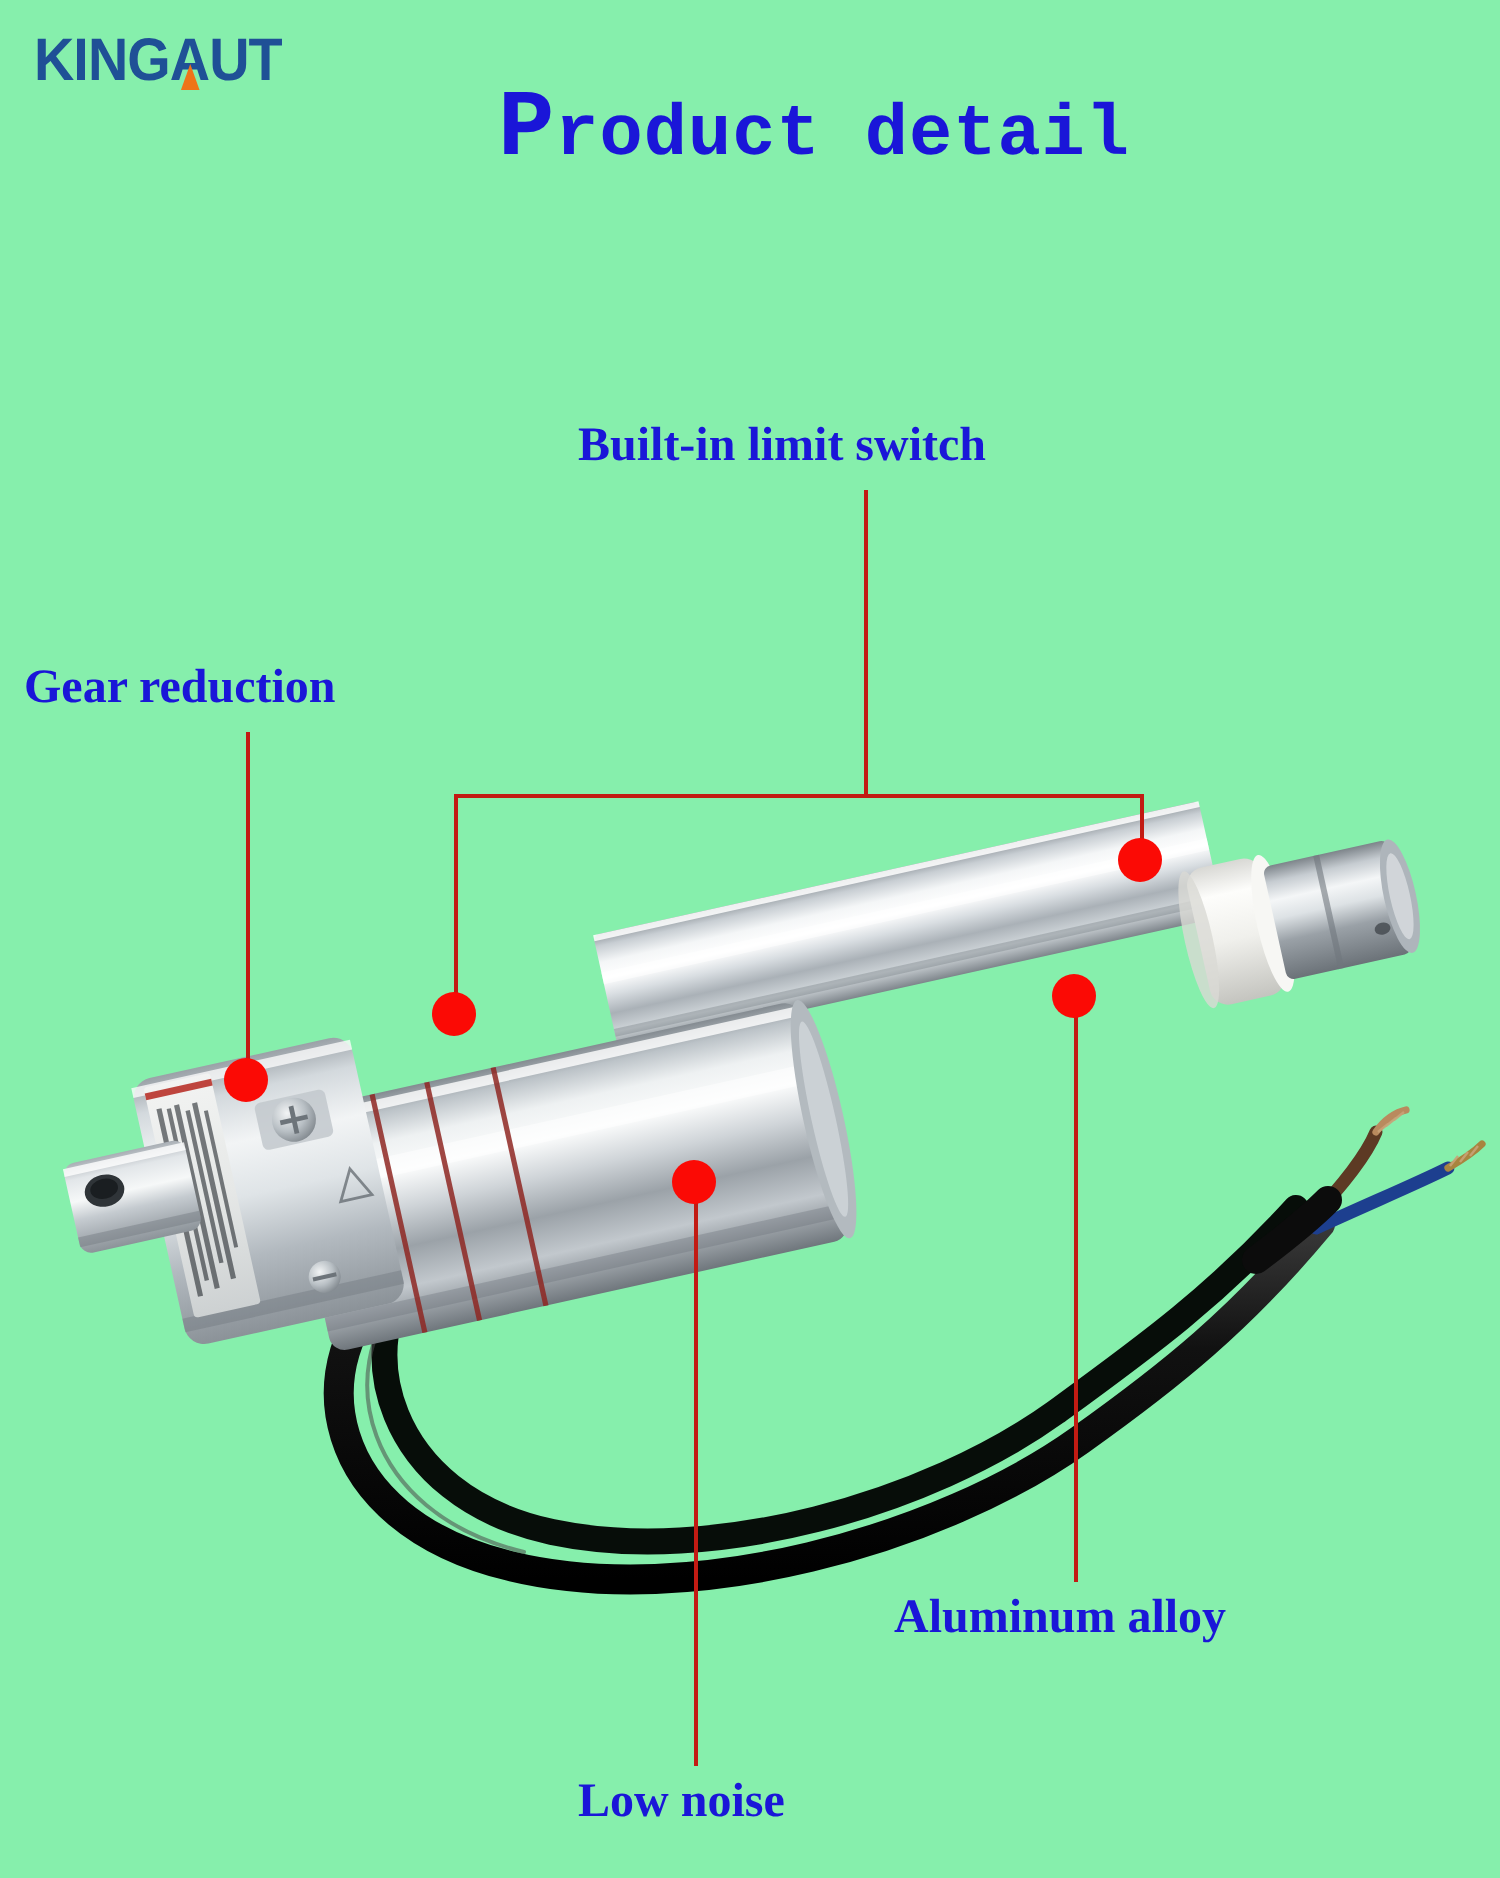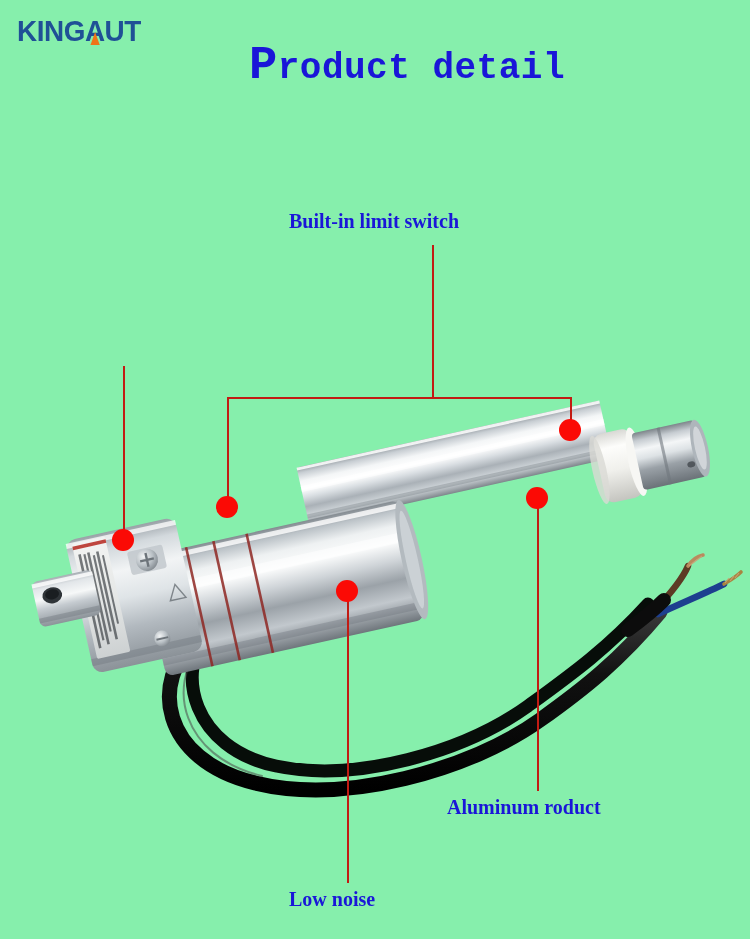--- a/index.html
+++ b/index.html
@@ -69,21 +69,21 @@
     font-size: 47px;
     line-height: 1;
   }
 
   
   .callout-label {
     position: absolute;
     color: #1a16d8;
     font-family: "Liberation Serif", "DejaVu Serif", serif;
     font-weight: bold;
-    font-size: 20px;
+    font-size: 24px;
     line-height: 1;
     white-space: nowrap;
   }
 
   
   .leader {
     position: absolute;
     background: #c21b13;
   }
   .leader.v { width: 1.6px; }
@@ -293,24 +293,25 @@
   </svg>
 
   <div class="callout-label" style="left:289px; top:211px;">Built-in limit switch</div>
   <div class="leader v" style="left:432px; top:245px; height:153px;"></div>
   <div class="leader h" style="left:227px; top:397px; width:344px;"></div>
   <div class="leader v" style="left:227px; top:397px; height:110px;"></div>
   <div class="leader v" style="left:570px; top:397px; height:33px;"></div>
   <div class="dot" style="left:216px; top:496px; width:22px; height:22px;"></div>
   <div class="dot" style="left:559px; top:419px; width:22px; height:22px;"></div>
 
+  <div class="callout-label" style="left:12px; top:332px;">Gear reduction</div>
   <div class="leader v" style="left:123px; top:366px; height:174px;"></div>
   <div class="dot" style="left:112px; top:529px; width:22px; height:22px;"></div>
 
-  <div class="callout-label" style="left:447px; top:797px;">Aluminum roduct</div>
+  <div class="callout-label" style="left:447px; top:797px;">Aluminum alloy</div>
   <div class="leader v" style="left:537px; top:498px; height:293px;"></div>
   <div class="dot" style="left:526px; top:487px; width:22px; height:22px;"></div>
 
   <div class="callout-label" style="left:289px; top:889px;text-align:right;">Low noise</div>
   <div class="leader v" style="left:347px; top:591px; height:292px;"></div>
   <div class="dot" style="left:336px; top:580px; width:22px; height:22px;"></div>
 
 </div>
 
 </body></html>

